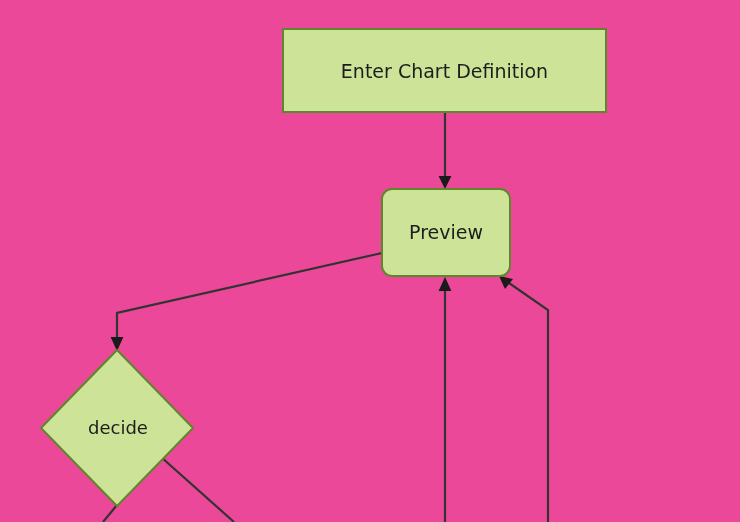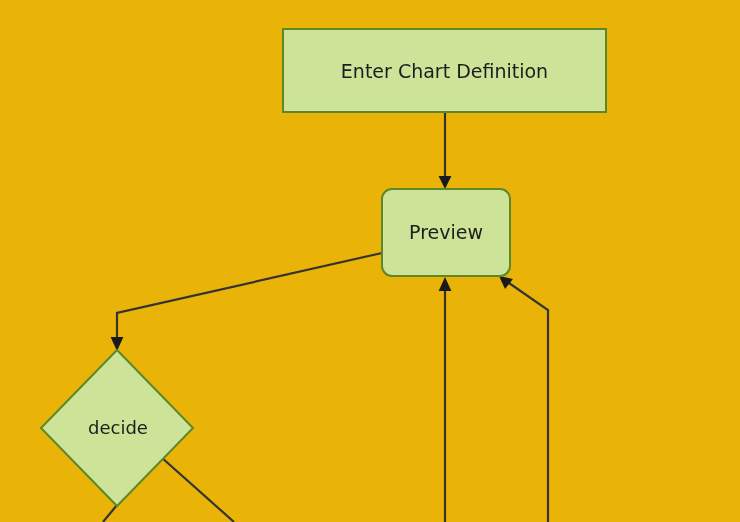--- a/index.html
+++ b/index.html
@@ -7,21 +7,21 @@
     padding: 0;
     background: #ffffff;
   }
   body {
     font-family: "DejaVu Sans", "Liberation Sans", sans-serif;
   }
   #canvas {
     position: relative;
     width: 740px;
     height: 522px;
-    background: #eab308;
+    background: #ec4899;
     overflow: hidden;
   }
   #flow-svg {
     position: absolute;
     top: 0;
     left: 0;
     width: 740px;
     height: 522px;
     display: block;
   }

